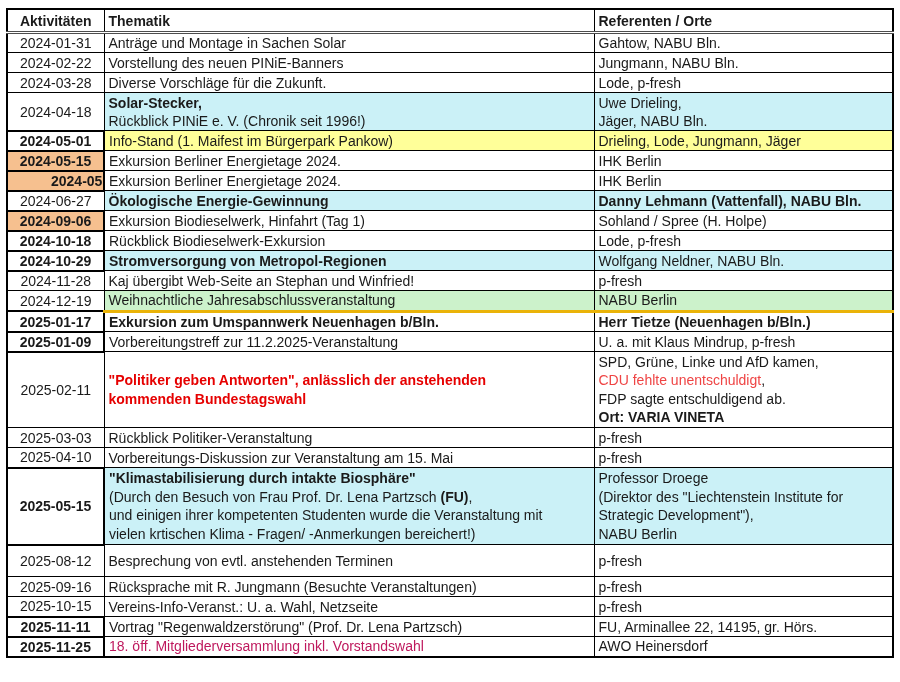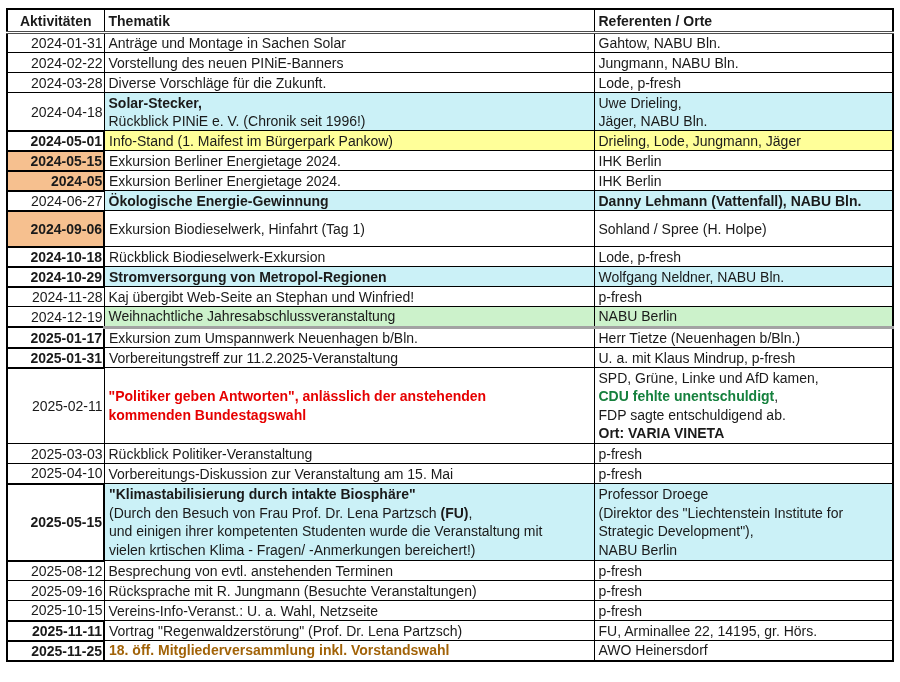--- a/index.html
+++ b/index.html
@@ -20,23 +20,23 @@
     border:1px solid #000;
     font-size:14px;color:#1a1a1a;
     padding:0 4px;overflow:hidden;white-space:nowrap;
     vertical-align:middle;
   }
   th{
     font-weight:bold;text-align:left;height:21px;
     border-bottom:3px double #4d4d4d;
   }
   th.h-date{text-align:center;}
-  td.date{text-align:right;padding:0 1px;margin-left:37px;}
+  td.date{text-align:center;padding:0 1px;margin-left:37px;}
   td.date.boxed,td.date.orange{border:2px solid #000;font-weight:bold;}
-  tr.divider td{border-top:3px solid #a3a3a3;}
+  tr.divider td{border-top:3px solid #eab308;font-weight:bold;}
   td.txt .line{line-height:18.4px;}
 </style>
 </head>
 <body>
 
 <div class="sheet">
   <table>
     <colgroup>
       <col class="c-date">
         <col class="c-them">
@@ -117,21 +117,21 @@
         </tr>
         <tr style="height: 20px;">
           <td class="date plain">2024-06-27</td>
           <td class="txt" style="background: rgb(203, 241, 247);">
             <div class="line"><span style="font-weight: bold;">Ökologische Energie-Gewinnung</span></div>
           </td>
           <td class="txt" style="background: rgb(203, 241, 247); font-weight: bold;">
             <div class="line"><span>Danny Lehmann (Vattenfall), NABU Bln.</span></div>
           </td>
         </tr>
-        <tr style="height: 36px;">
+        <tr style="height: 20px;">
           <td class="date orange" style="background: rgb(246, 192, 143);">2024-09-06</td>
           <td class="txt">
             <div class="line"><span>Exkursion Biodieselwerk, Hinfahrt (Tag 1)</span></div>
           </td>
           <td class="txt">
             <div class="line"><span>Sohland / Spree (H. Holpe)</span></div>
           </td>
         </tr>
         <tr style="height: 20px;">
           <td class="date boxed">2024-10-18</td>
@@ -172,37 +172,37 @@
         <tr class="divider" style="height: 20px;">
           <td class="date boxed">2025-01-17</td>
           <td class="txt">
             <div class="line"><span>Exkursion zum Umspannwerk Neuenhagen b/Bln.</span></div>
           </td>
           <td class="txt">
             <div class="line"><span>Herr Tietze (Neuenhagen b/Bln.)</span></div>
           </td>
         </tr>
         <tr style="height: 20px;">
-          <td class="date boxed">2025-01-31</td>
+          <td class="date boxed">2025-01-09</td>
           <td class="txt">
             <div class="line"><span>Vorbereitungstreff zur 11.2.2025-Veranstaltung</span></div>
           </td>
           <td class="txt">
             <div class="line"><span>U. a. mit Klaus Mindrup, p-fresh</span></div>
           </td>
         </tr>
         <tr style="height: 76px;">
           <td class="date plain">2025-02-11</td>
           <td class="txt">
             <div class="line"><span style="font-weight: bold; color: rgb(230, 0, 0);">"Politiker geben Antworten", anlässlich der anstehenden</span></div>
             <div class="line"><span style="font-weight: bold; color: rgb(230, 0, 0);">kommenden Bundestagswahl</span></div>
           </td>
           <td class="txt">
             <div class="line"><span>SPD, Grüne, Linke und AfD kamen,</span></div>
-            <div class="line"><span style="font-weight: bold; color: #15803d;">CDU fehlte unentschuldigt</span><span>,</span></div>
+            <div class="line"><span style="font-weight: normal; color: #ef4444;">CDU fehlte unentschuldigt</span><span>,</span></div>
             <div class="line"><span>FDP sagte entschuldigend ab.</span></div>
             <div class="line"><span style="font-weight: bold;">Ort: VARIA VINETA</span></div>
           </td>
         </tr>
         <tr style="height: 20px;">
           <td class="date plain">2025-03-03</td>
           <td class="txt">
             <div class="line"><span>Rückblick Politiker-Veranstaltung</span></div>
           </td>
           <td class="txt">
@@ -226,21 +226,21 @@
             <div class="line"><span>und einigen ihrer kompetenten Studenten wurde die Veranstaltung mit</span></div>
             <div class="line"><span>vielen krtischen Klima - Fragen/ -Anmerkungen bereichert!)</span></div>
           </td>
           <td class="txt" style="background: rgb(203, 241, 247);">
             <div class="line"><span>Professor Droege</span></div>
             <div class="line"><span>(Direktor des "Liechtenstein Institute for</span></div>
             <div class="line"><span>Strategic Development"),</span></div>
             <div class="line"><span>NABU Berlin</span></div>
           </td>
         </tr>
-        <tr style="height: 20px;">
+        <tr style="height: 32px;">
           <td class="date plain">2025-08-12</td>
           <td class="txt">
             <div class="line"><span>Besprechung von evtl. anstehenden Terminen</span></div>
           </td>
           <td class="txt">
             <div class="line"><span>p-fresh</span></div>
           </td>
         </tr>
         <tr style="height: 20px;">
           <td class="date plain">2025-09-16</td>
@@ -265,21 +265,21 @@
           <td class="txt">
             <div class="line"><span>Vortrag "Regenwaldzerstörung" (Prof. Dr. Lena Partzsch)</span></div>
           </td>
           <td class="txt">
             <div class="line"><span>FU, Arminallee 22, 14195, gr. Hörs.</span></div>
           </td>
         </tr>
         <tr style="height: 20px;">
           <td class="date boxed">2025-11-25</td>
           <td class="txt">
-            <div class="line"><span style="color: #a16207; font-weight: bold;">18. öff. Mitgliederversammlung inkl. Vorstandswahl</span></div>
+            <div class="line"><span style="color: #be185d;">18. öff. Mitgliederversammlung inkl. Vorstandswahl</span></div>
           </td>
           <td class="txt">
             <div class="line"><span>AWO Heinersdorf</span></div>
           </td>
         </tr>
       </tbody>
   </table>
 </div>
 
 </body></html>

